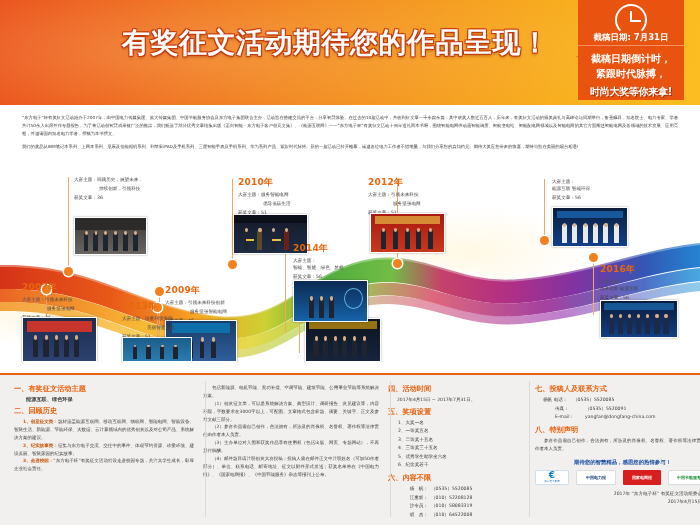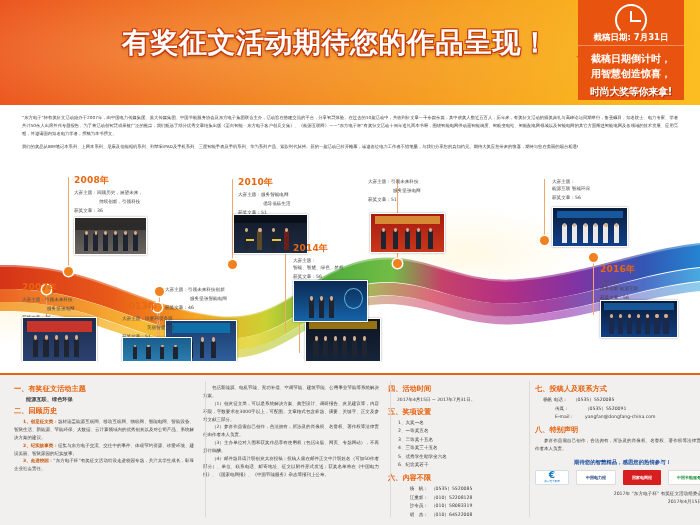--- a/index.html
+++ b/index.html
@@ -112,21 +112,21 @@
       <div class="hl2">有奖征文活动期待您的作品呈现！</div>
     </div>
     <div class="fold"></div>
     <div class="badge">
       <div class="badge-top">
         <div class="clock"></div>
         <div class="badge-date">截稿日期: 7月31日</div>
       </div>
       <div class="badge-lines">
         <div>截稿日期倒计时，</div>
-        <div>用智慧创造惊喜，</div>
+        <div>紧跟时代脉搏，</div>
         <div class="badge-hl">时尚大奖等你来拿!</div>
       </div>
     </div>
   </div>
 
   <div class="intro">
     <p>“东方电子”杯有奖征文活动始办于2007年，由中国电力传媒集团、英大传媒集团、中国节能服务协会及东方电子集团联合主办，活动旨在搭建交流的平台，分享智慧体验。在过去的10届活动中，共收到征文章一千余篇余篇，其中获奖人数近五百人，历年来，有奖征文活动的颁奖典礼与高峰论坛同期举行，备受瞩目，知名院士、电力专家、学者共计50余人出席并作专题报告。为了将活动创智慧成果被广泛的推崇，我们甄选了部分优秀文章结集出版《迈向智能 - 东方电子客户创意文集》、《能源互联网》——“东方电子杯”有奖征文活动十周年巡礼两本书籍，围绕智能电网供动画智能调度、智能变电站、智能配电网领域以及智能电网的其它方面阐述智能电网及各领域的技术发展、应用亮程，并邀请国内知名电力学者，撰稿为本书撰文。</p>
     <p>我们的奖品从IBM笔记本系列、上网本系列、尼康及佳能相机系列、到苹果iPAD及手机系列、三星智能手表及手机系列、华为系列产品、紧跟时代脉搏。新的一届活动已拉开帷幕，诚邀各位电力工作者不惜笔墨，与我们分享您的真知灼见。期待大奖应您带来的惊喜，期待与您在美丽的烟台相遇!</p>
   </div>
 
@@ -202,21 +202,20 @@
         <div class="fig" style="left:56%"></div>
           <div class="hd" style="left:57.5%;bottom:48%"></div>
         <div class="fig" style="left:70%"></div>
           <div class="hd" style="left:71.5%;bottom:48%"></div>
       </div>
     </div>
 
     <div class="stem" style="left:68px;top:20px;height:95px;"></div>
     <div class="node" style="left:64px;top:110px;"></div>
     <div class="entry" style="left:74px;top:17px;width:125px;">
-      <div class="e-year">2008年</div>
       <div class="e-row">
           <span class="e-lbl">大赛主题：</span>
           <span class="e-val">回顾历史，展望未来，</span>
         </div>
       <div class="e-row" style="margin-left:25px;">
           <span class="e-val">持续创新，引领科技</span>
         </div>
       <div class="e-cnt"><span>获奖文章：</span><span>36</span></div>
     </div>
     <div class="photo" style="left:74px;top:60px;width:73px;height:38px;background:linear-gradient(#3c3a38,#6a6560);">
@@ -233,20 +232,21 @@
         <div class="fig" style="left:68%;height:50%"></div>
           <div class="hd" style="left:69.5%;bottom:52%"></div>
         <div class="fig" style="left:82%;height:50%"></div>
           <div class="hd" style="left:83.5%;bottom:52%"></div>
       </div>
     </div>
 
     <div class="stem" style="left:159px;top:134px;height:62px;"></div>
     <div class="node" style="left:155px;top:130px;"></div>
     <div class="entry" style="left:165px;top:127px;width:120px;">
+      <div class="e-year">2009年</div>
       <div class="e-row">
           <span class="e-lbl">大赛主题：</span>
           <span class="e-val">引领未来科技创新</span>
         </div>
       <div class="e-row" style="margin-left:25px;">
           <span class="e-val">服务坚强智能电网</span>
         </div>
       <div class="e-cnt"><span>获奖文章：</span><span>46</span></div>
     </div>
     <div class="photo" style="left:165px;top:163px;width:72px;height:42px;background:linear-gradient(#1a3a6a,#2f5f9c);">
@@ -319,20 +319,21 @@
         <div class="fig" style="left:62%"></div>
           <div class="hd" style="left:63.5%;bottom:48%"></div>
         <div class="fig" style="left:75%"></div>
           <div class="hd" style="left:76.5%;bottom:48%"></div>
       </div>
     </div>
 
     <div class="stem" style="left:397px;top:22px;height:85px;"></div>
     <div class="node" style="left:393px;top:102px;"></div>
     <div class="entry" style="left:368px;top:19px;width:118px;">
+      <div class="e-year">2012年</div>
       <div class="e-row">
           <span class="e-lbl">大赛主题：</span>
           <span class="e-val">引领未来科技</span>
         </div>
       <div class="e-row" style="margin-left:25px;">
           <span class="e-val">服务坚强电网</span>
         </div>
       <div class="e-cnt"><span>获奖文章：</span><span>51</span></div>
     </div>
     <div class="photo" style="left:370px;top:56px;width:75px;height:40px;background:linear-gradient(#a8190f,#c8381c);">

